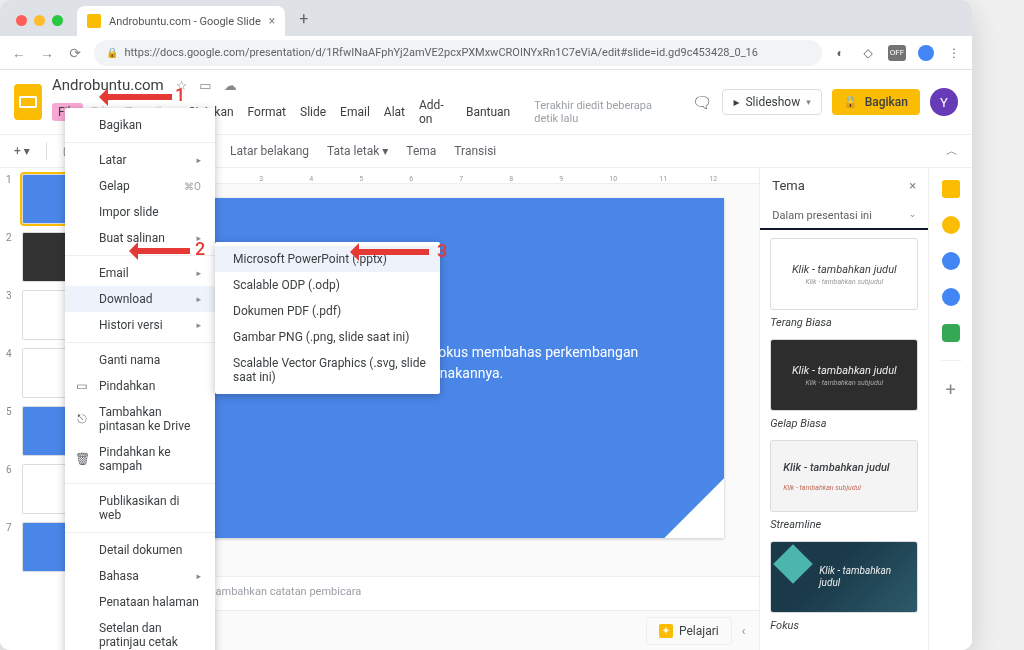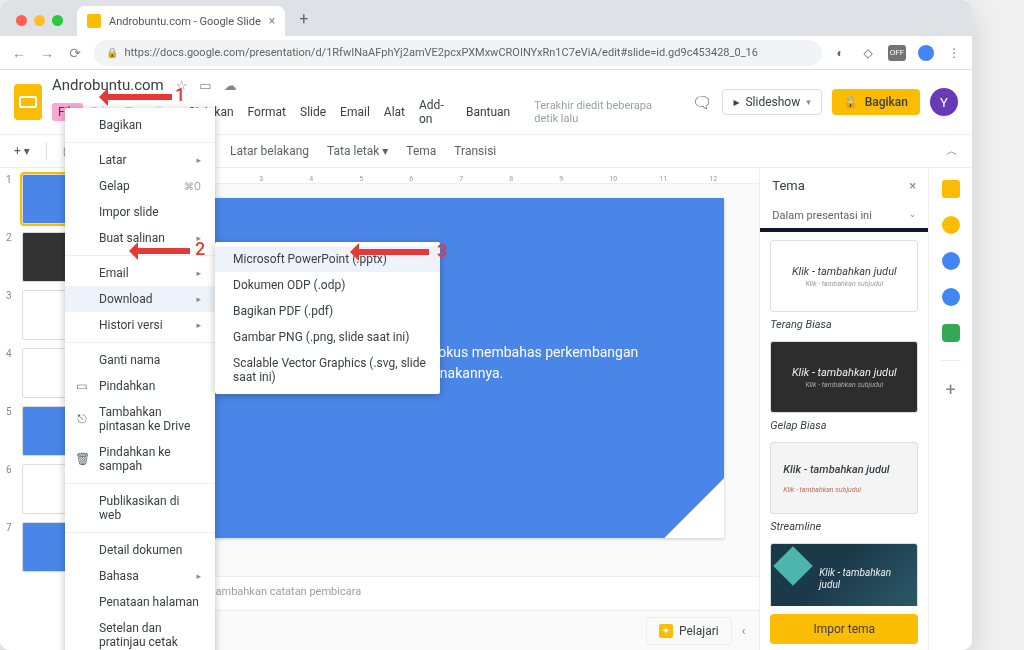--- a/index.html
+++ b/index.html
@@ -78,21 +78,21 @@
   .menu .item .ic{position:absolute;left:10px;color:#5f6368;font-size:12px;width:14px;text-align:center;}
   .menu .item.hl{background:#eef3fb;}
   .menu .divider{height:1px;background:#eee;margin:4px 0;}
   .menu .sc{color:#9aa0a6;font-size:10px;}
   .menu .arrow{color:#888;font-size:9px;}
   .sub-menu{left:215px;top:242px;width:225px;padding:4px 0;}
 
   
   .themes{width:170px;border-left:1px solid #eee;background:#fff;display:flex;flex-direction:column;}
   .themes-head{display:flex;justify-content:space-between;align-items:center;padding:10px 12px;font-size:13px;}
-  .themes-sub{padding:6px 12px;font-size:11px;color:#5f6368;display:flex;justify-content:space-between;border-bottom:4px solid #0f172a;}
+  .themes-sub{padding:6px 12px;font-size:11px;color:#5f6368;display:flex;justify-content:space-between;border-bottom:2px solid #0f172a;}
   .theme-list{flex:1;overflow-y:auto;padding:8px 10px;font-style:italic;}
   .theme-card{border:1px solid #dadce0;border-radius:3px;height:72px;margin-bottom:6px;display:flex;flex-direction:column;align-items:center;justify-content:center;font-size:10px;color:#3c4043;background:#fff;}
   .theme-card.dark{background:#2d2d2d;color:#eee;}
   .theme-card.stream{background:#f4f4f4;align-items:flex-start;padding:14px 12px;}
   .theme-card.fokus{background:linear-gradient(135deg,#1a3a4a 40%,#2d5a6a);color:#eee;align-items:flex-start;padding:12px;position:relative;overflow:hidden;}
   .theme-card.fokus::before{content:"";position:absolute;left:8px;top:8px;width:28px;height:28px;background:#4db6ac;transform:rotate(45deg);}
   .theme-label{font-size:11px;color:#3c4043;margin-bottom:10px;}
   .impor-btn{background:#fbbc04;border-radius:4px;padding:8px;text-align:center;font-size:12px;margin:8px 10px 6px 10px;}
 
   
@@ -293,21 +293,20 @@
           <div class="theme-card stream">
             <div style="font-size:11px;font-weight:500">Klik - tambahkan judul</div>
             <div style="font-size:7px;color:#c26b5a;margin-top:10px">Klik - tambahkan subjudul</div>
           </div>
           <div class="theme-label">Streamline</div>
           <div class="theme-card fokus">
             <div style="font-size:10px;margin-left:36px;line-height:1.2">Klik - tambahkan judul</div>
           </div>
           <div class="theme-label">Fokus</div>
         </div>
-        <div class="impor-btn">Impor tema</div>
       </div>
 
       <div class="sidepanel">
         <div class="sico" style="background:#fbbc04"></div>
         <div class="sico" style="background:#fbbc04;border-radius:50%"></div>
         <div class="sico" style="background:#4285f4;border-radius:50%"></div>
         <div class="sico" style="background:#4285f4;border-radius:50%"></div>
         <div class="sico" style="background:#34a853;border-radius:4px"></div>
         <div style="border-top:1px solid #eee;width:20px"></div>
         <div style="color:#888;font-size:18px">+</div>
@@ -383,24 +382,24 @@
         <span>Setelan dan pratinjau cetak</span>
       </div>
 
   </div>
 
   <div class="menu sub-menu">
     <div class="item hl" style="padding-left:18px">
         <span>Microsoft PowerPoint (.pptx)</span>
       </div>
     <div class="item" style="padding-left:18px">
-        <span>Dokumen ODP (.odp)</span>
+        <span>Scalable ODP (.odp)</span>
       </div>
     <div class="item" style="padding-left:18px">
-        <span>Bagikan PDF (.pdf)</span>
+        <span>Dokumen PDF (.pdf)</span>
       </div>
     <div class="item" style="padding-left:18px">
         <span>Gambar PNG (.png, slide saat ini)</span>
       </div>
     <div class="item" style="padding-left:18px">
         <span>Scalable Vector Graphics (.svg, slide saat ini)</span>
       </div>
   </div>
 
   <div class="arrow-ann" style="left:102px;top:94px;width:70px"></div>

